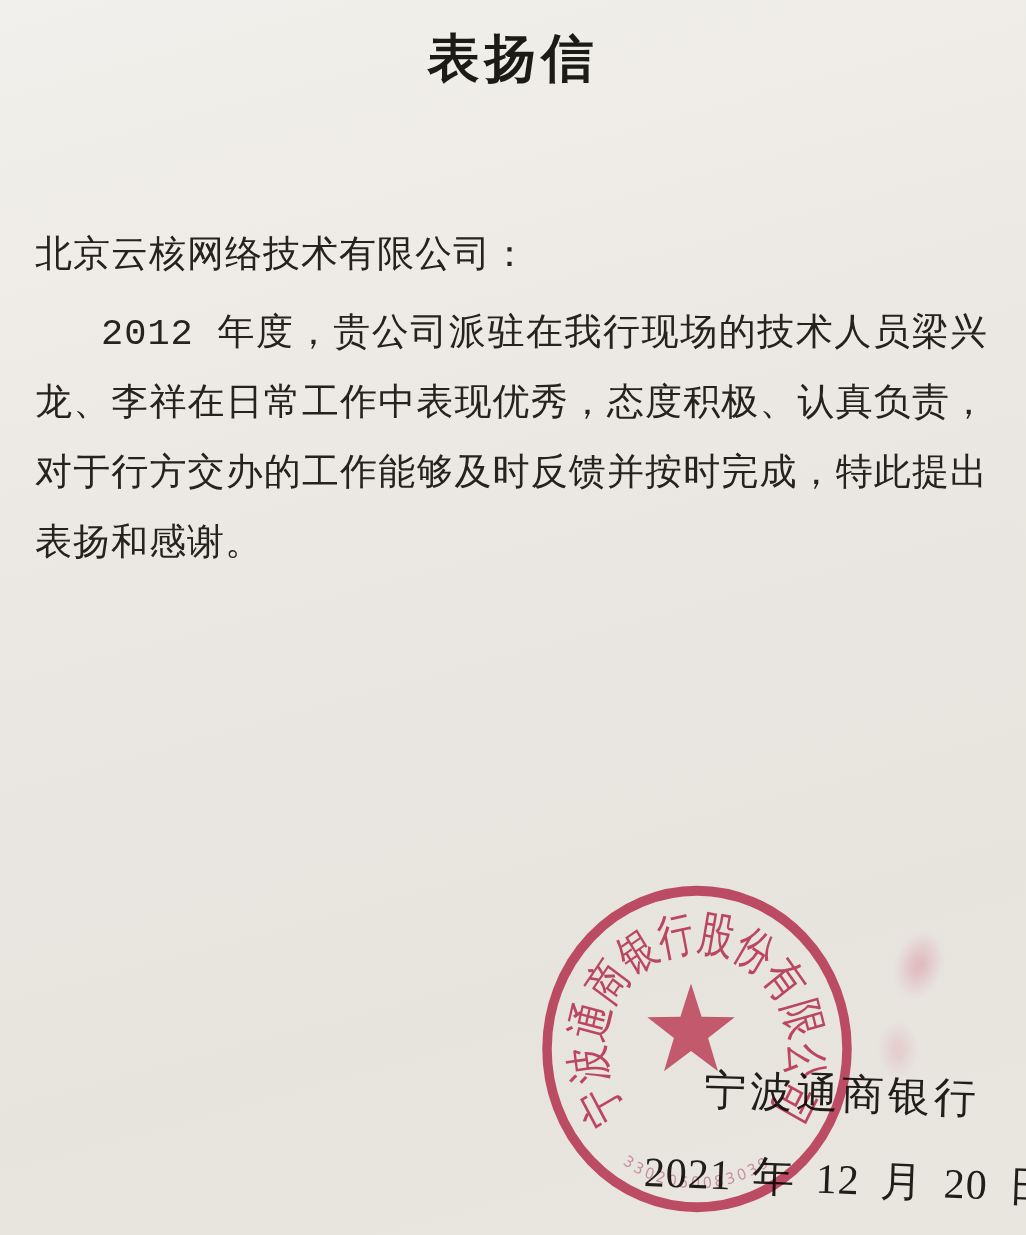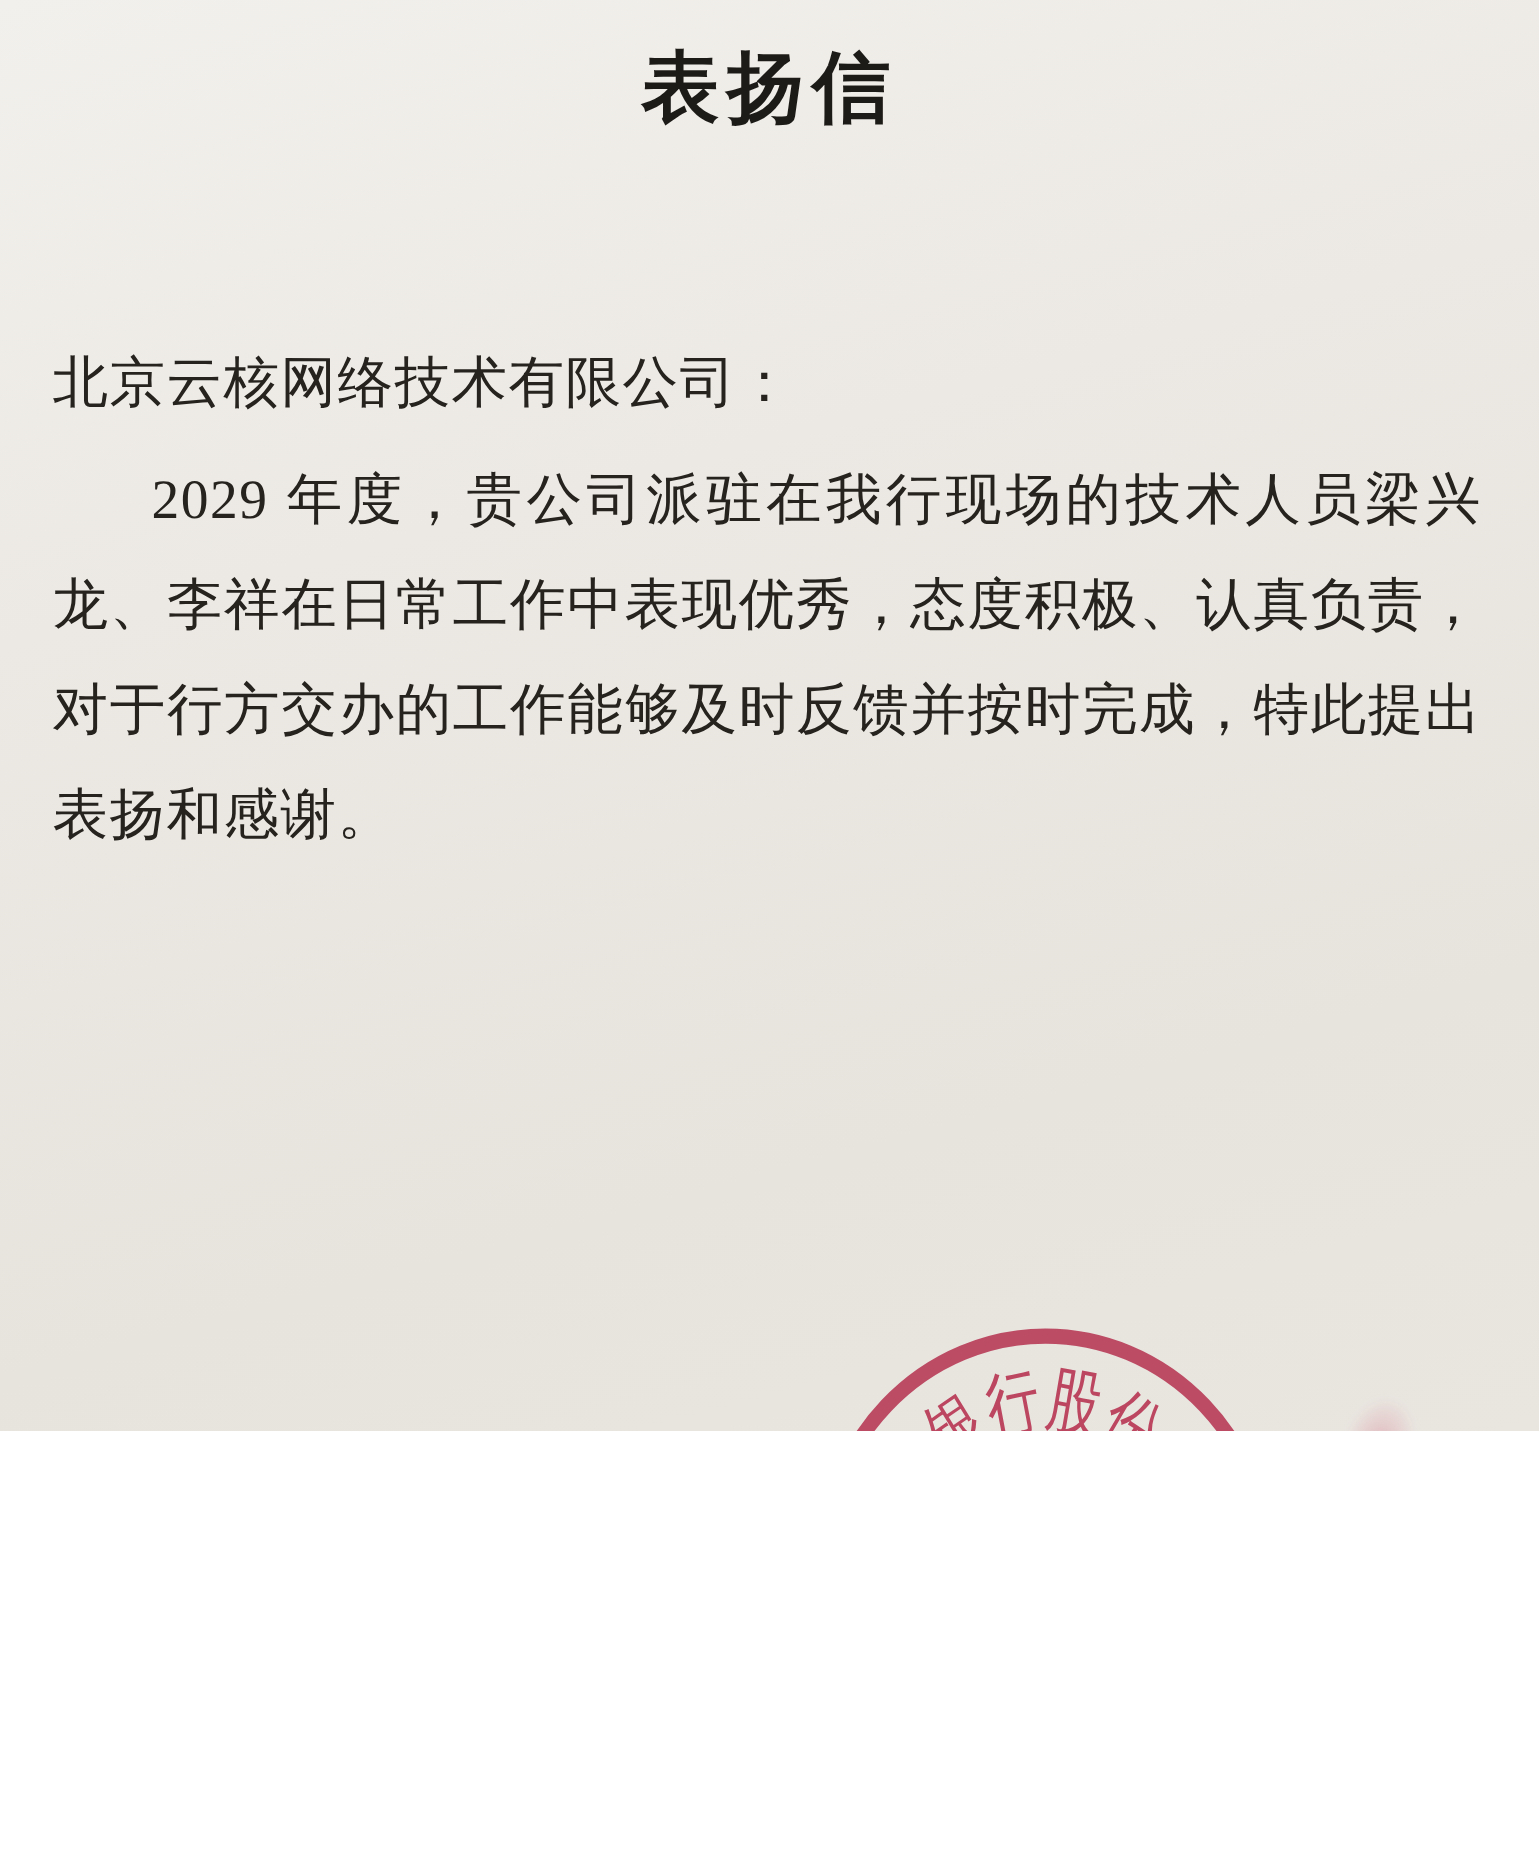--- a/index.html
+++ b/index.html
@@ -1,31 +1,31 @@
 <!DOCTYPE html>
 <html><head>
 <meta charset="utf-8">
 <style>
   html,body{margin:0;padding:0;}
   .page{
     position:relative;
-    width:1026px;height:954px;
+    width:1026px;height:1235px;
     overflow:hidden;
     background:linear-gradient(165deg,#f2f0ec 0%,#ece9e4 35%,#e7e4de 75%,#e9e6e0 100%);
     font-family:"Liberation Serif","DejaVu Serif",serif;
     color:#26231e;
   }
   .letter-title{
     position:absolute;top:24px;left:0;width:100%;
     margin:0;text-align:center;
     font-size:52px;font-weight:700;letter-spacing:5px;
     color:#1d1b17;
   }
   .letter-body{
-    position:absolute;top:221px;left:35px;right:38px;
+    position:absolute;top:221px;left:35px;right:38px;font-family:Liberation Mono, monospace;
   }
   .letter-body p{
     margin:0 0 8px 0;
     font-size:37px;line-height:70px;
     text-align:justify;text-justify:inter-ideograph;
     letter-spacing:1px;
   }
   .salutation{text-indent:0;}
   .para{text-indent:66px;}
   .signature-line{
@@ -67,21 +67,21 @@
 </style>
 </head>
 <body>
 
 <div class="page">
 
   <h1 class="letter-title">表扬信</h1>
 
   <div class="letter-body">
     <p class="salutation">北京云核网络技术有限公司：</p>
-    <p class="para">2029 年度，贵公司派驻在我行现场的技术人员梁兴龙、李祥在日常工作中表现优秀，态度积极、认真负责，对于行方交办的工作能够及时反馈并按时完成，特此提出表扬和感谢。</p>
+    <p class="para">2012 年度，贵公司派驻在我行现场的技术人员梁兴龙、李祥在日常工作中表现优秀，态度积极、认真负责，对于行方交办的工作能够及时反馈并按时完成，特此提出表扬和感谢。</p>
   </div>
 
   <div class="signature-line">宁波通商银行</div>
 
   <div class="date-line">2021 年 12 月 20 日</div>
 
   <svg class="seal" viewBox="0 0 334 350" xmlns="http://www.w3.org/2000/svg" aria-hidden="true">
     <g transform="translate(167,175)">
       <g transform="scale(1,1.055)">
         <circle r="150" fill="none" stroke="#c8385c" stroke-width="9.5" stroke-opacity="0.92"></circle>

